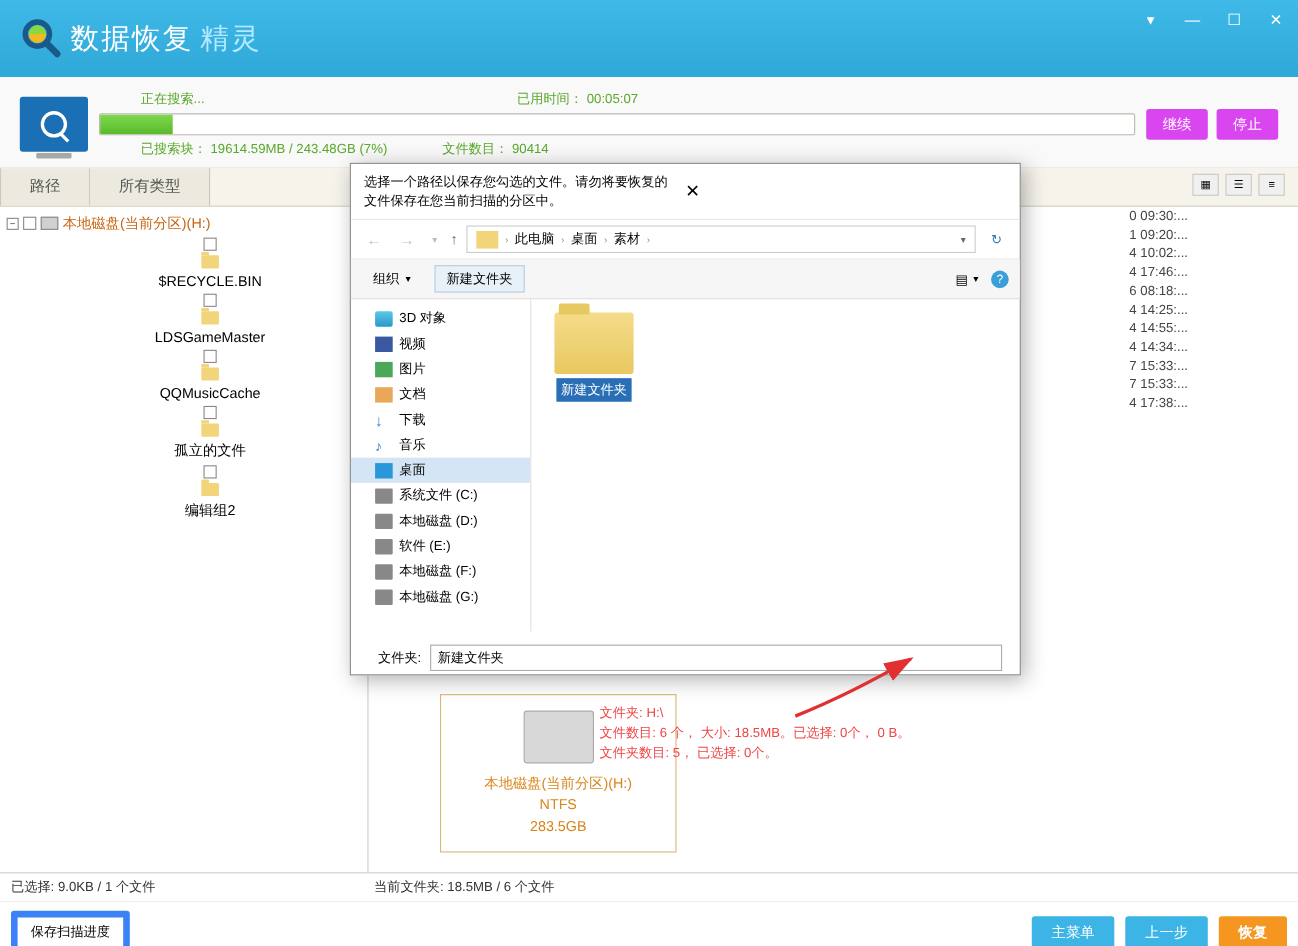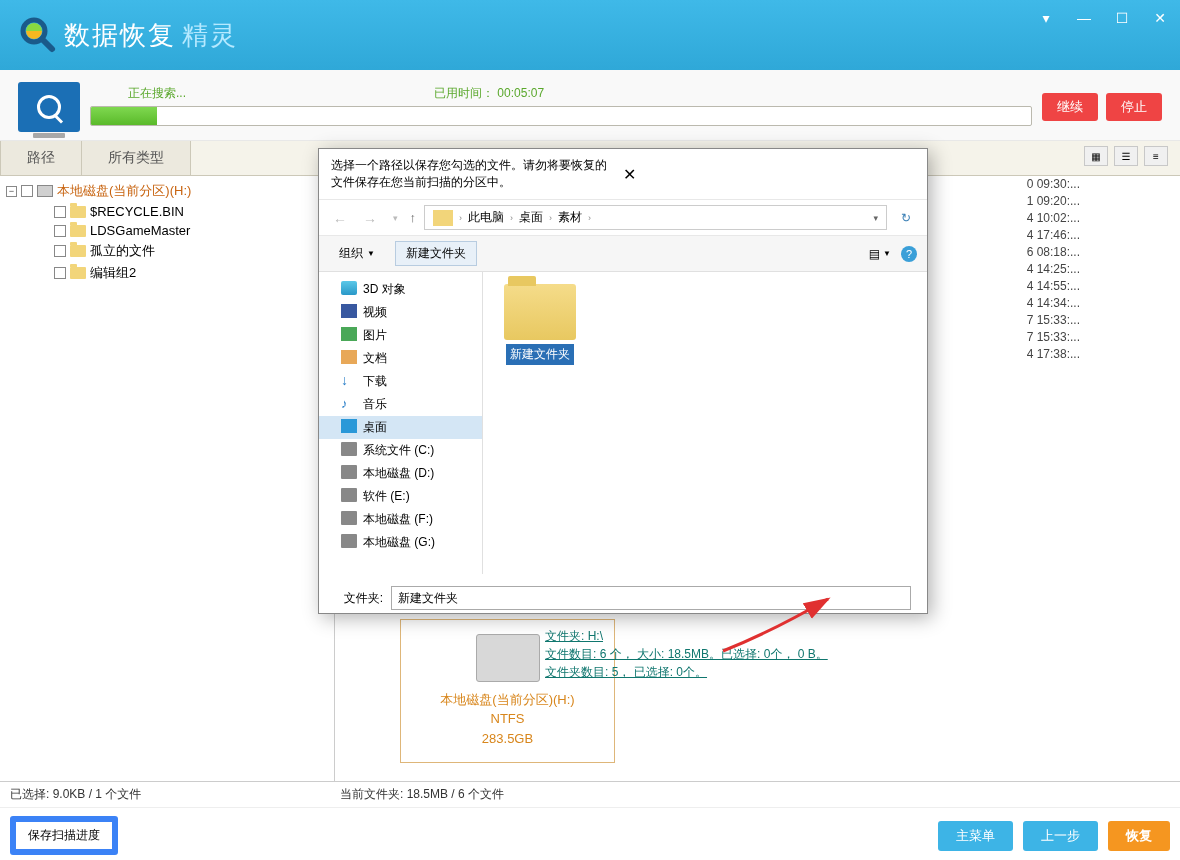--- a/index.html
+++ b/index.html
@@ -15,56 +15,56 @@
 .window-controls { position: absolute; right: 10px; top: 10px; display: flex; gap: 18px; }
 .window-controls span { color: #fff; font-size: 14px; cursor: pointer; width: 20px; text-align: center; }
 
 
 .scan-section { background: #f9f9f9; padding: 12px 18px 8px 18px; display: flex; gap: 10px; align-items: center; border-bottom: 1px solid #e8e8e8; }
 .monitor-icon { width: 62px; height: 50px; background: #1b6fb5; border-radius: 3px; position: relative; display: flex; align-items: center; justify-content: center; }
 .monitor-icon::after { content: ''; position: absolute; bottom: -6px; left: 50%; transform: translateX(-50%); width: 32px; height: 5px; background: #a8a8a8; border-radius: 1px; }
 .mag { width: 24px; height: 24px; border: 3px solid #fff; border-radius: 50%; position: relative; }
 .mag::after { content: ''; position: absolute; width: 3px; height: 10px; background: #fff; bottom: -8px; right: -2px; transform: rotate(-45deg); }
 .scan-info { flex: 1; }
-.scan-line1 { display: flex; gap: 48px; font-size: 12px; color: #5aa82c; margin-bottom: 4px; padding-left: 38px; }
+.scan-line1 { display: flex; gap: 84px; font-size: 12px; color: #5aa82c; margin-bottom: 4px; padding-left: 38px; }
 .scan-line1 .timer-lbl { margin-left: 200px; }
 .progress-bar { height: 20px; border: 1px solid #bbb9ae; background: #fff; border-radius: 2px; overflow: hidden; margin-bottom: 4px; }
 .progress-fill { width: 7%; height: 100%; background: linear-gradient(#7fd850, #5aba2a); }
 .scan-line2 { display: flex; gap: 50px; font-size: 12px; color: #5aa82c; padding-left: 38px; }
 .scan-buttons { display: flex; gap: 8px; }
-.scan-btn { width: 56px; height: 28px; background: #ef4444; color: #fff; border: none; border-radius: 3px; font-size: 13px; cursor: pointer; }
+.scan-btn { width: 56px; height: 28px; background: #d946ef; color: #fff; border: none; border-radius: 3px; font-size: 13px; cursor: pointer; }
 
 
 .tabs { display: flex; border-bottom: 1px solid #ccc8b8; background: #f5f3ea; }
 .tab { padding: 8px 26px; font-size: 14px; color: #555; background: #ece9de; border-right: 1px solid #ccc8b8; cursor: pointer; }
 .tab:first-child { border-left: 1px solid #ccc8b8; margin-left: 0; }
 .tabs-right { margin-left: auto; display: flex; gap: 6px; padding: 5px 12px; }
 .view-btn { width: 24px; height: 20px; border: 1px solid #c8c8c8; background: #f0f0f0; cursor: pointer; display: flex; align-items: center; justify-content: center; font-size: 10px; }
 
 
 .main-area { display: flex; height: 605px; background: #fff; }
 .tree-panel { width: 335px; border-right: 1px solid #ccc; overflow-y: auto; padding: 4px 0; font-size: 13px; }
 .tree-root { padding: 2px 6px; display: flex; align-items: center; gap: 4px; background: #fff; }
 .tree-root .sel { color: #c86410; }
-.tree-item { padding: 2px 6px 2px 54px; display: flex; align-items: center; gap: 4px; }
+.tree-item { padding: 2px 6px 2px 54px; display: flex; align-items: center; gap: 4px; flex-direction: column; }
 .exp { width: 11px; height: 11px; border: 1px solid #888; display: inline-flex; align-items: center; justify-content: center; font-size: 9px; line-height: 1; cursor: pointer; color: #444; }
 .chk { width: 12px; height: 12px; border: 1px solid #888; display: inline-block; }
 .fldr { width: 16px; height: 12px; background: #f2d57a; border-radius: 1px; display: inline-block; position: relative; }
 .fldr::before { content: ''; position: absolute; top: -3px; left: 0; width: 7px; height: 3px; background: #f2d57a; border-radius: 1px 1px 0 0; }
 .drv { width: 16px; height: 12px; background: #d0d0d0; border: 1px solid #888; display: inline-block; }
 
 .content-panel { flex: 1; position: relative; overflow: hidden; }
 .time-list { position: absolute; right: 100px; top: 0; font-size: 12px; color: #444; line-height: 17px; }
 
 
 .drive-card { position: absolute; left: 65px; bottom: 18px; width: 215px; border: 1px solid #deb679; background: #fff; padding: 14px 8px; text-align: center; font-size: 13px; }
 .drive-card .hdd { width: 64px; height: 48px; background: #d8d8d8; border-radius: 3px; margin: 0 auto 8px; border: 1px solid #aaa; }
 .drive-card .name { color: #d8861c; font-weight: 500; line-height: 1.5; }
 
-.drive-info { position: absolute; left: 210px; bottom: 100px; font-size: 12px; color: #0f766e; line-height: 1.5; text-decoration: underline; }
+.drive-info { position: absolute; left: 210px; bottom: 100px; font-size: 12px; color: #ef4444; line-height: 1.5; }
 
 
 .footer1 { border-top: 1px solid #ccc; display: flex; padding: 4px 10px; font-size: 12px; color: #333; }
 .footer1 .f1l { width: 330px; }
 .footer2 { display: flex; padding: 8px 10px; gap: 10px; align-items: center; border-top: 1px solid #eee; }
 .save-prog { padding: 5px 12px; border: 6px solid #3b82f6; background: #fff; border-radius: 3px; font-size: 12px; cursor: pointer; }
 .footer2-btns { margin-left: auto; display: flex; gap: 10px; }
 .f2btn { padding: 6px 18px; background: #3db4e6; color: #fff; border: none; border-radius: 3px; font-size: 13px; cursor: pointer; }
 .f2btn.orange { background: #f59620; font-weight: bold; }
 
@@ -90,21 +90,21 @@
 .newf-btn { padding: 3px 10px; border: 1px solid #b8cce0; background: #e8f0f8; cursor: pointer; }
 .dlg-tb-right { margin-left: auto; display: flex; gap: 10px; align-items: center; }
 .view-dd { display: flex; align-items: center; gap: 3px; cursor: pointer; }
 .help-icon { width: 16px; height: 16px; border-radius: 50%; background: #3a9fd8; color: #fff; display: flex; align-items: center; justify-content: center; font-size: 11px; cursor: pointer; }
 
 .dlg-body { display: flex; height: 302px; }
 .dlg-tree { width: 164px; border-right: 1px solid #e0e0e0; overflow-y: auto; padding: 6px 0; position: relative; }
 .dlg-tree::-webkit-scrollbar { width: 16px; }
 .dlg-tree::-webkit-scrollbar-track { background: #f0f0f0; }
 .dlg-tree::-webkit-scrollbar-thumb { background: #c0c0c0; }
-.dt-item { padding: 3px 6px 3px 22px; display: flex; gap: 6px; cursor: pointer; }
+.dt-item { padding: 3px 6px 3px 22px; display: flex; align-items: center; gap: 6px; cursor: pointer; }
 .dt-item.sel { background: #d4e6f5; }
 .dt-icon { width: 16px; height: 14px; display: inline-block; }
 .i3d { background: linear-gradient(#5bc8e8,#2a98c8); border-radius: 2px; }
 .ivid { background: #3858a0; }
 .iimg { background: #4aa858; }
 .idoc { background: #e8a858; }
 .idown { color: #2a7fc8; font-size: 14px; line-height: 14px; }
 .imus { color: #2a7fc8; font-size: 13px; }
 .idesk { background: #2a98d8; }
 .idrv { background: #888; border-radius: 1px; }
@@ -155,20 +155,24 @@
       <div class="mag"></div>
     </div>
   <div class="scan-info">
     <div class="scan-line1">
       <span>正在搜索...</span>
       <span class="timer-lbl"><span>已用时间：</span> <span>00:05:07</span></span>
     </div>
     <div class="progress-bar">
         <div class="progress-fill"></div>
       </div>
+    <div class="scan-line2">
+      <span><span>已搜索块：</span> <span>19614.59MB / 243.48GB (7%)</span></span>
+      <span><span>文件数目：</span> <span>90414</span></span>
+    </div>
   </div>
   <div class="scan-buttons">
     <button class="scan-btn">继续</button>
     <button class="scan-btn">停止</button>
   </div>
 </div>
 
 <div class="tabs">
   <div class="tab">路径</div>
   <div class="tab">所有类型</div>
@@ -189,20 +193,25 @@
     </div>
     <div class="tree-item">
         <span class="chk"></span>
         <span class="fldr"></span>
         <span>$RECYCLE.BIN</span>
       </div>
     <div class="tree-item">
         <span class="chk"></span>
         <span class="fldr"></span>
         <span>LDSGameMaster</span>
+      </div>
+    <div class="tree-item">
+        <span class="chk"></span>
+        <span class="fldr"></span>
+        <span>QQMusicCache</span>
       </div>
     <div class="tree-item">
         <span class="chk"></span>
         <span class="fldr"></span>
         <span>孤立的文件</span>
       </div>
     <div class="tree-item">
         <span class="chk"></span>
         <span class="fldr"></span>
         <span>编辑组2</span>

